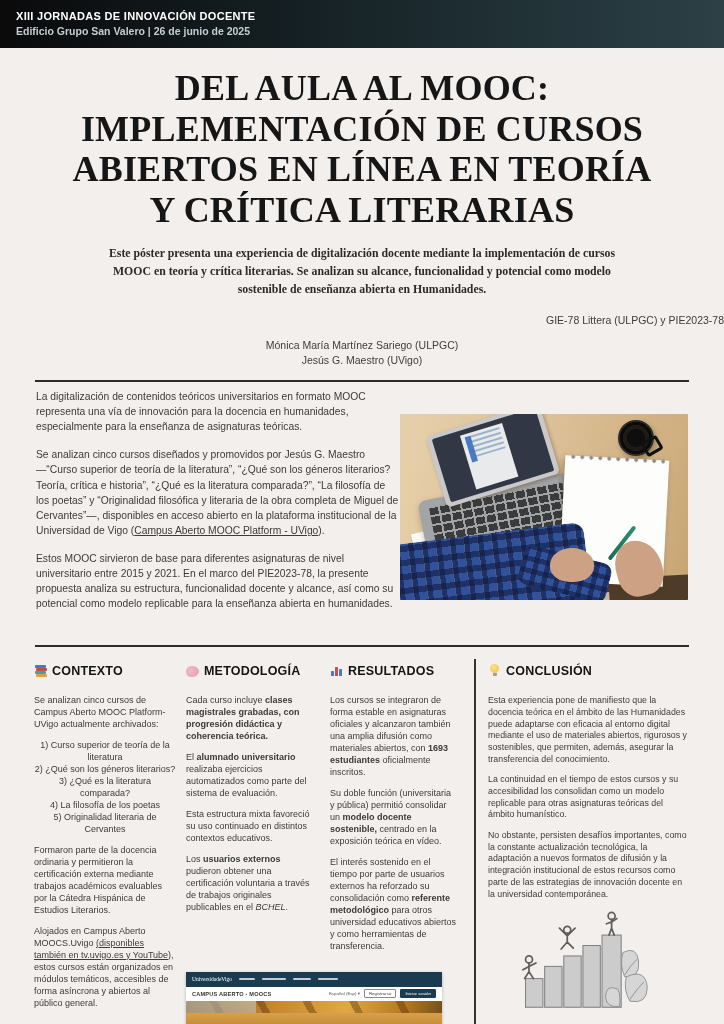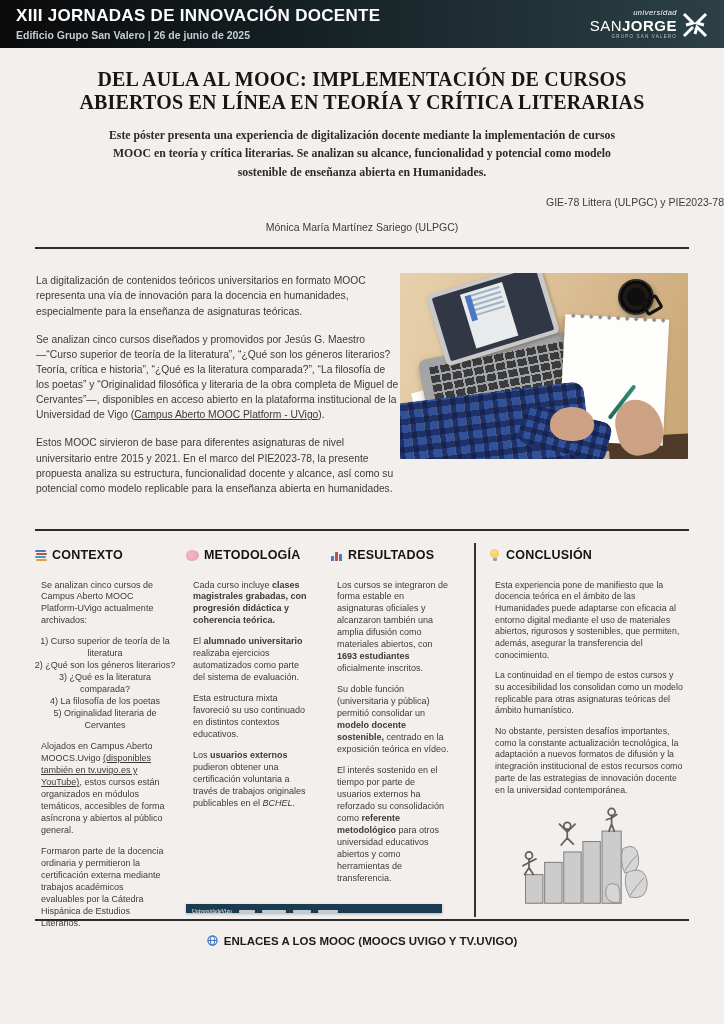--- a/index.html
+++ b/index.html
@@ -11,46 +11,46 @@
     position:relative;
   }
   
   .top-bar{
     height:48px;
     background:linear-gradient(90deg,#0a0a0b 0%,#162226 45%,#24363b 80%,#2c4046 100%);
     display:flex;align-items:center;justify-content:space-between;
     padding:0 16px;box-sizing:border-box;
   }
   .tb-left{line-height:1.35;}
-  .tb-title{color:#fff;font-weight:bold;font-size:17px;letter-spacing:.3px;}
+  .tb-title{color:#fff;font-weight:bold;font-size:11px;letter-spacing:.3px;}
   .tb-sub{color:#c3ced1;font-size:10.5px;font-weight:bold;}
   .tb-logo{display:flex;align-items:center;gap:5px;color:#fff;}
   .logo-text{text-align:right;line-height:1;}
   .logo-top{font-style:italic;font-size:7.5px;letter-spacing:.5px;display:block;margin-bottom:1px;}
   .logo-main{font-size:15px;letter-spacing:.5px;display:block;}
   .logo-main .thin{font-weight:300;}
   .logo-main .bold{font-weight:bold;}
   .logo-bottom{font-size:4.5px;letter-spacing:1.2px;color:#b9c4c6;display:block;margin-top:2px;}
   
   .poster-title{
     margin:20px auto 0;width:600px;text-align:center;
     font-family:"Liberation Serif",serif;font-weight:bold;
-    font-size:20px;line-height:1.13;color:#161616;letter-spacing:.2px;
+    font-size:36px;line-height:1.13;color:#161616;letter-spacing:.2px;
   }
   .abstract{
     margin:13px auto 0;width:520px;text-align:center;
     font-family:"Liberation Serif",serif;font-weight:bold;
     font-size:11.8px;line-height:1.55;color:#2b2b2b;
   }
   .project-line{margin:15px auto 0;text-align:right;font-size:10.5px;color:#3d3d3d;}
   .authors{margin:12px auto 0;text-align:center;font-size:10.5px;line-height:1.45;color:#3d3d3d;}
   
   .hr-dark{height:2px;background:#2b2b2b;margin:12px 35px 0;}
   
-  .intro{display:flex;gap:0;padding:24px 36px 0;box-sizing:border-box;}
+  .intro{display:flex;gap:0;padding:7px 36px 0;box-sizing:border-box;align-items:center;}
   .intro-text{flex:1;font-size:10.3px;line-height:1.47;color:#3b3b3b;}
   .intro-text p{margin:0 0 13px;}
   .link{text-decoration:underline;color:#3b3b3b;cursor:pointer;}
   
   .photo{
     flex:0 0 288px;height:186px;position:relative;overflow:hidden;border-radius:1px;
     background:linear-gradient(105deg,#e6d0ab 0%,#dcc097 45%,#cfae7f 85%,#c6a473 100%);
   }
   .photo .floor{position:absolute;right:-20px;bottom:-18px;width:140%;height:34px;background:#4f3b29;transform:rotate(-3deg);}
   .photo .floor2{position:absolute;left:-20px;bottom:-24px;width:80%;height:26px;background:#cbb79a;transform:rotate(-3deg);}
@@ -85,21 +85,21 @@
     background:
       repeating-linear-gradient(0deg,rgba(16,24,60,.55) 0 5px,transparent 5px 12px),
       repeating-linear-gradient(90deg,rgba(16,24,60,.55) 0 5px,transparent 5px 12px),
       #31519b;}
   .note1{position:absolute;left:14px;top:116px;width:34px;height:30px;background:#fbfbf8;transform:rotate(-14deg);box-shadow:1px 2px 3px rgba(70,50,20,.3);}
   .note2{position:absolute;left:24px;top:128px;width:36px;height:26px;background:#f4f4ef;transform:rotate(8deg);}
   .note2:after{content:"";position:absolute;left:0;bottom:0;width:100%;height:5px;background:#2f8f5b;}
   
   .columns{display:flex;padding:12px 34px 0;box-sizing:border-box;gap:10px;height:382px;}
   .col{font-size:9px;line-height:1.33;color:#3b3b3b;}
-  .col p{margin:0 7px 9px;}
+  .col p{margin:0 0 9px;}
   .col .list div{margin:0;}
   .col-1{flex:0 0 142px;}
   .mid-wrap{flex:0 0 272px;display:flex;flex-direction:column;}
   .mid-cols{display:flex;gap:16px;}
   .col-2{flex:0 0 128px;}
   .col-3{flex:0 0 128px;}
   .v-divider{flex:0 0 2px;background:#333;margin:0 2px 0 6px;height:374px;}
   .col-4{flex:1;font-size:8.8px;}
   .col-head{display:flex;align-items:center;gap:5px;font-size:12.5px;font-weight:bold;color:#141414;margin:4px 0 16px;letter-spacing:.2px;}
   
@@ -141,42 +141,28 @@
   .foot-head{display:flex;align-items:center;justify-content:center;gap:6px;margin-top:14px;font-size:11.5px;font-weight:bold;color:#1c1c1c;}
 </style>
 </head>
 <body>
 
 <div class="top-bar">
   <div class="tb-left">
     <div class="tb-title">XIII JORNADAS DE INNOVACIÓN DOCENTE</div>
     <div class="tb-sub">Edificio Grupo San Valero | 26 de junio de 2025</div>
   </div>
-  <div class="tb-logo">
-    <div class="logo-text">
-      <span class="logo-top">universidad</span>
-      <span class="logo-main"><span class="thin">SAN</span><span class="bold">JORGE</span></span>
-      <span class="logo-bottom">GRUPO SAN VALERO</span>
-    </div>
-    <svg width="26" height="28" viewBox="0 0 26 28">
-      <g stroke="#ffffff" stroke-width="3" fill="none">
-        <path d="M2 4 L11 13 L4 15"></path>
-        <path d="M24 4 L15 13 L22 15"></path>
-        <path d="M2 26 L11 17"></path>
-        <path d="M24 26 L15 17 L13 24"></path>
-      </g>
-    </svg>
-  </div>
 </div>
 
 <div class="poster-title">DEL AULA AL MOOC: IMPLEMENTACIÓN DE CURSOS ABIERTOS EN LÍNEA EN TEORÍA Y CRÍTICA LITERARIAS</div>
 <div class="abstract">Este póster presenta una experiencia de digitalización docente mediante la implementación de cursos MOOC en teoría y crítica literarias. Se analizan su alcance, funcionalidad y potencial como modelo sostenible de enseñanza abierta en Humanidades.</div>
 <div class="project-line">GIE-78 Littera (ULPGC) y PIE2023-78</div>
 <div class="authors">
   <div>Mónica María Martínez Sariego (ULPGC)</div>
+  <div>Jesús G. Maestro (UVigo)</div>
 </div>
 
 <div class="hr-dark"></div>
 
 <div class="intro">
   <div class="intro-text">
     <p>La digitalización de contenidos teóricos universitarios en formato MOOC representa una vía de innovación para la docencia en humanidades, especialmente para la enseñanza de asignaturas teóricas.</p>
     <p><span>Se analizan cinco cursos diseñados y promovidos por Jesús G. Maestro —“Curso superior de teoría de la literatura”,  “¿Qué son los géneros literarios? Teoría, crítica e historia”, “¿Qué es la literatura comparada?”, “La filosofía de los poetas” y “Originalidad filosófica y literaria de la obra completa de Miguel de Cervantes”—, disponibles en acceso abierto en la plataforma institucional de la Universidad de Vigo (</span><span class="link">Campus Aberto MOOC Platform - UVigo</span><span>).</span></p>
     <p>Estos MOOC sirvieron de base para diferentes asignaturas de nivel universitario entre 2015 y 2021. En el marco del PIE2023-78, la presente propuesta analiza su estructura, funcionalidad docente y alcance, así como su potencial como modelo replicable para la enseñanza abierta en humanidades.</p>
   </div>
@@ -231,22 +217,22 @@
       <span>CONTEXTO</span>
     </div>
     <p>Se analizan cinco cursos de Campus Aberto MOOC Platform-UVigo actualmente archivados:</p>
     <div class="list" style="margin-bottom:9px;text-align:center;">
       <div>1) Curso superior de teoría de la literatura</div>
       <div>2) ¿Qué son los géneros literarios?</div>
       <div>3) ¿Qué es la literatura comparada?</div>
       <div>4) La filosofía de los poetas</div>
       <div>5) Originalidad literaria de Cervantes</div>
     </div>
+    <p>Formaron parte de la docencia ordinaria y  permitieron la certificación externa mediante trabajos académicos evaluables por la Cátedra Hispánica de Estudios Literarios.</p>
     <p><span>Alojados en Campus Aberto MOOCS.Uvigo </span><span class="link">(disponibles también en tv.uvigo.es y YouTube)</span><span>, estos cursos están organizados en módulos temáticos, accesibles de forma asíncrona y abiertos al público general.</span></p>
-    <p>Formaron parte de la docencia ordinaria y  permitieron la certificación externa mediante trabajos académicos evaluables por la Cátedra Hispánica de Estudios Literarios.</p>
   </div>
 
   <div class="mid-wrap">
     <div class="mid-cols">
       <div class="col col-2">
         <div class="col-head">
           <span class="icn icn-brain"></span>
           <span>METODOLOGÍA</span>
         </div>
         <p><span>Cada curso incluye </span><b>clases magistrales grabadas, con progresión didáctica y coherencia teórica.</b></p>

